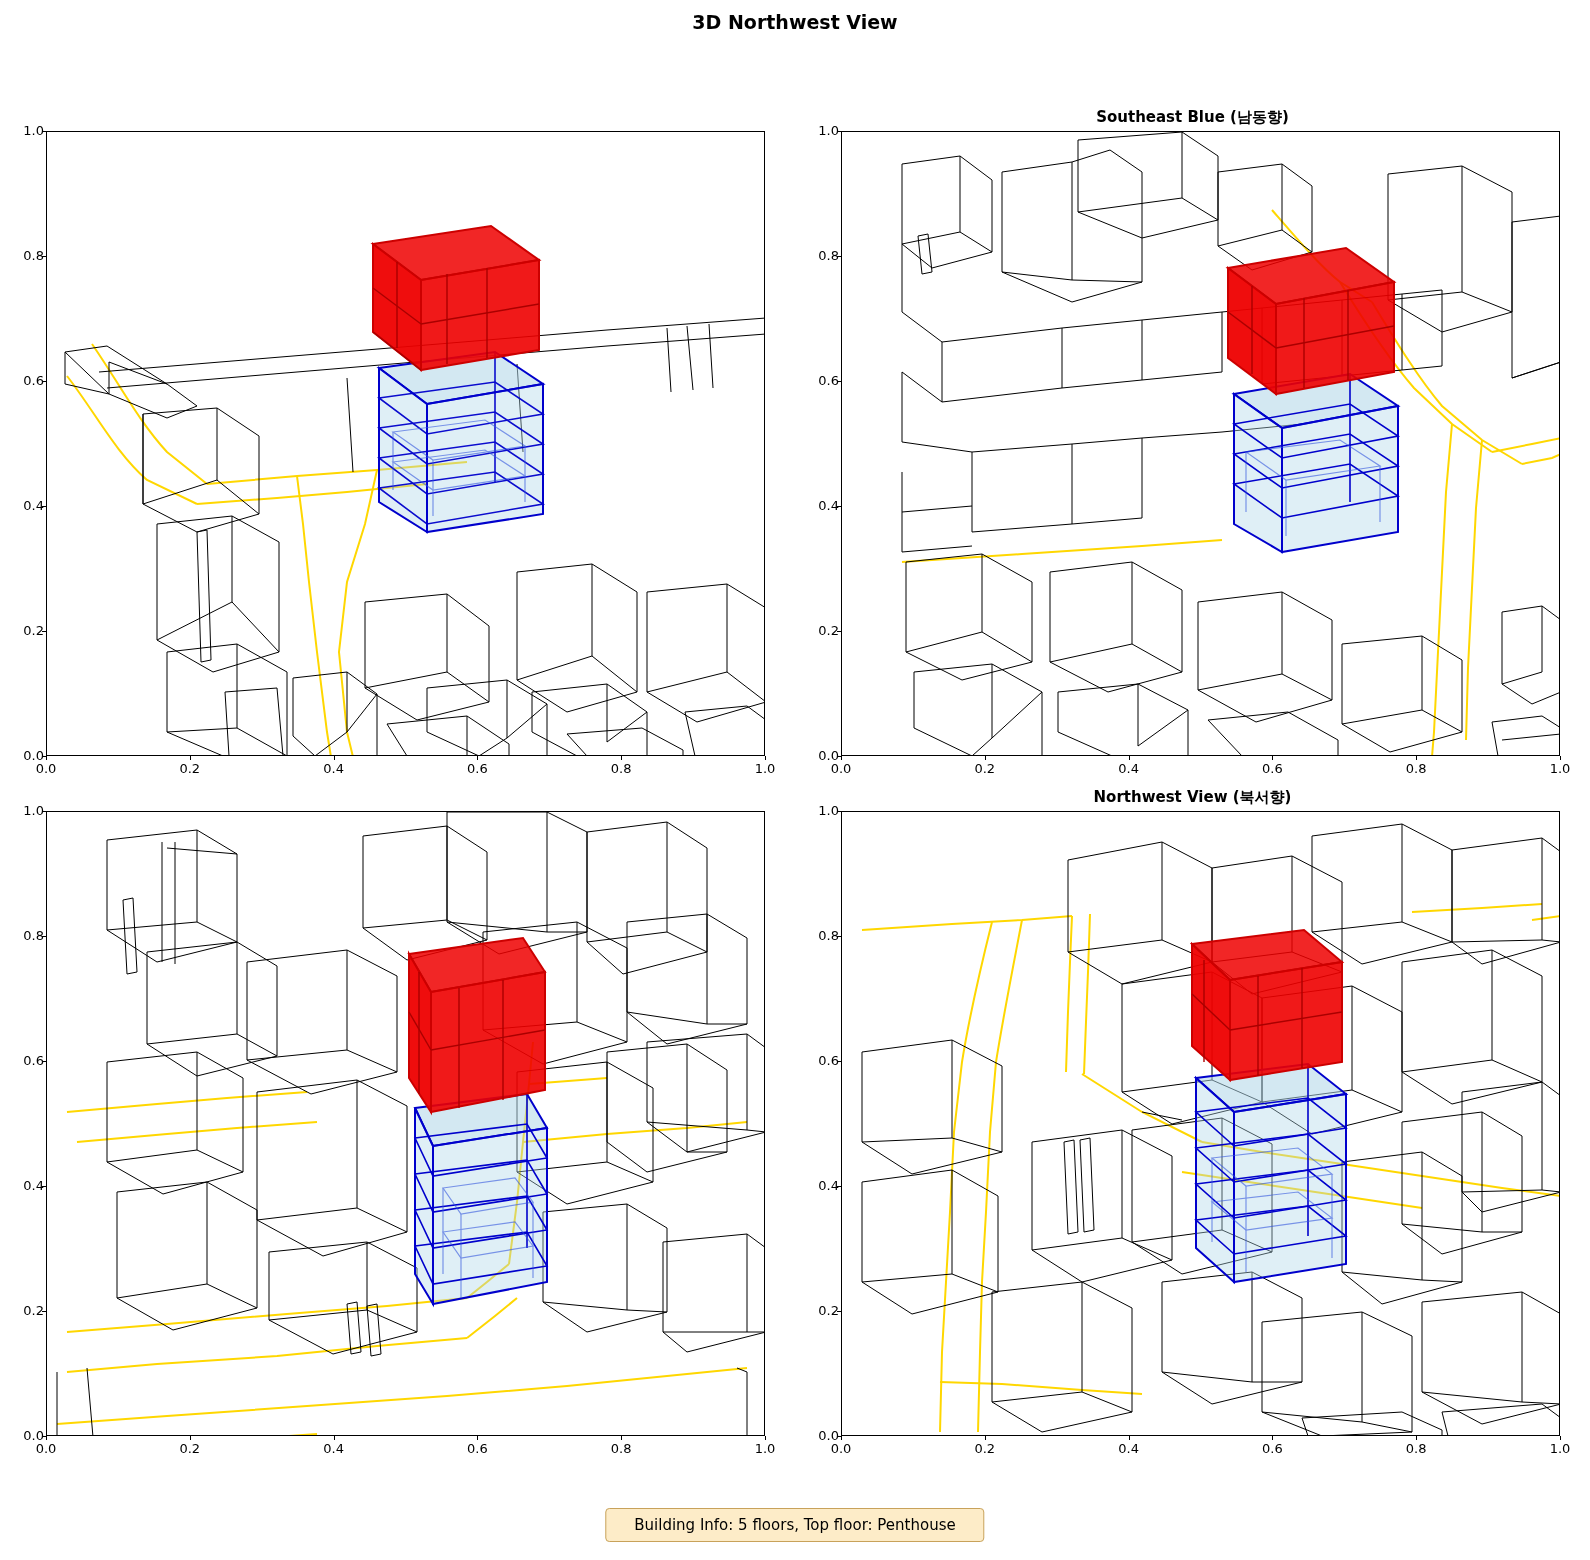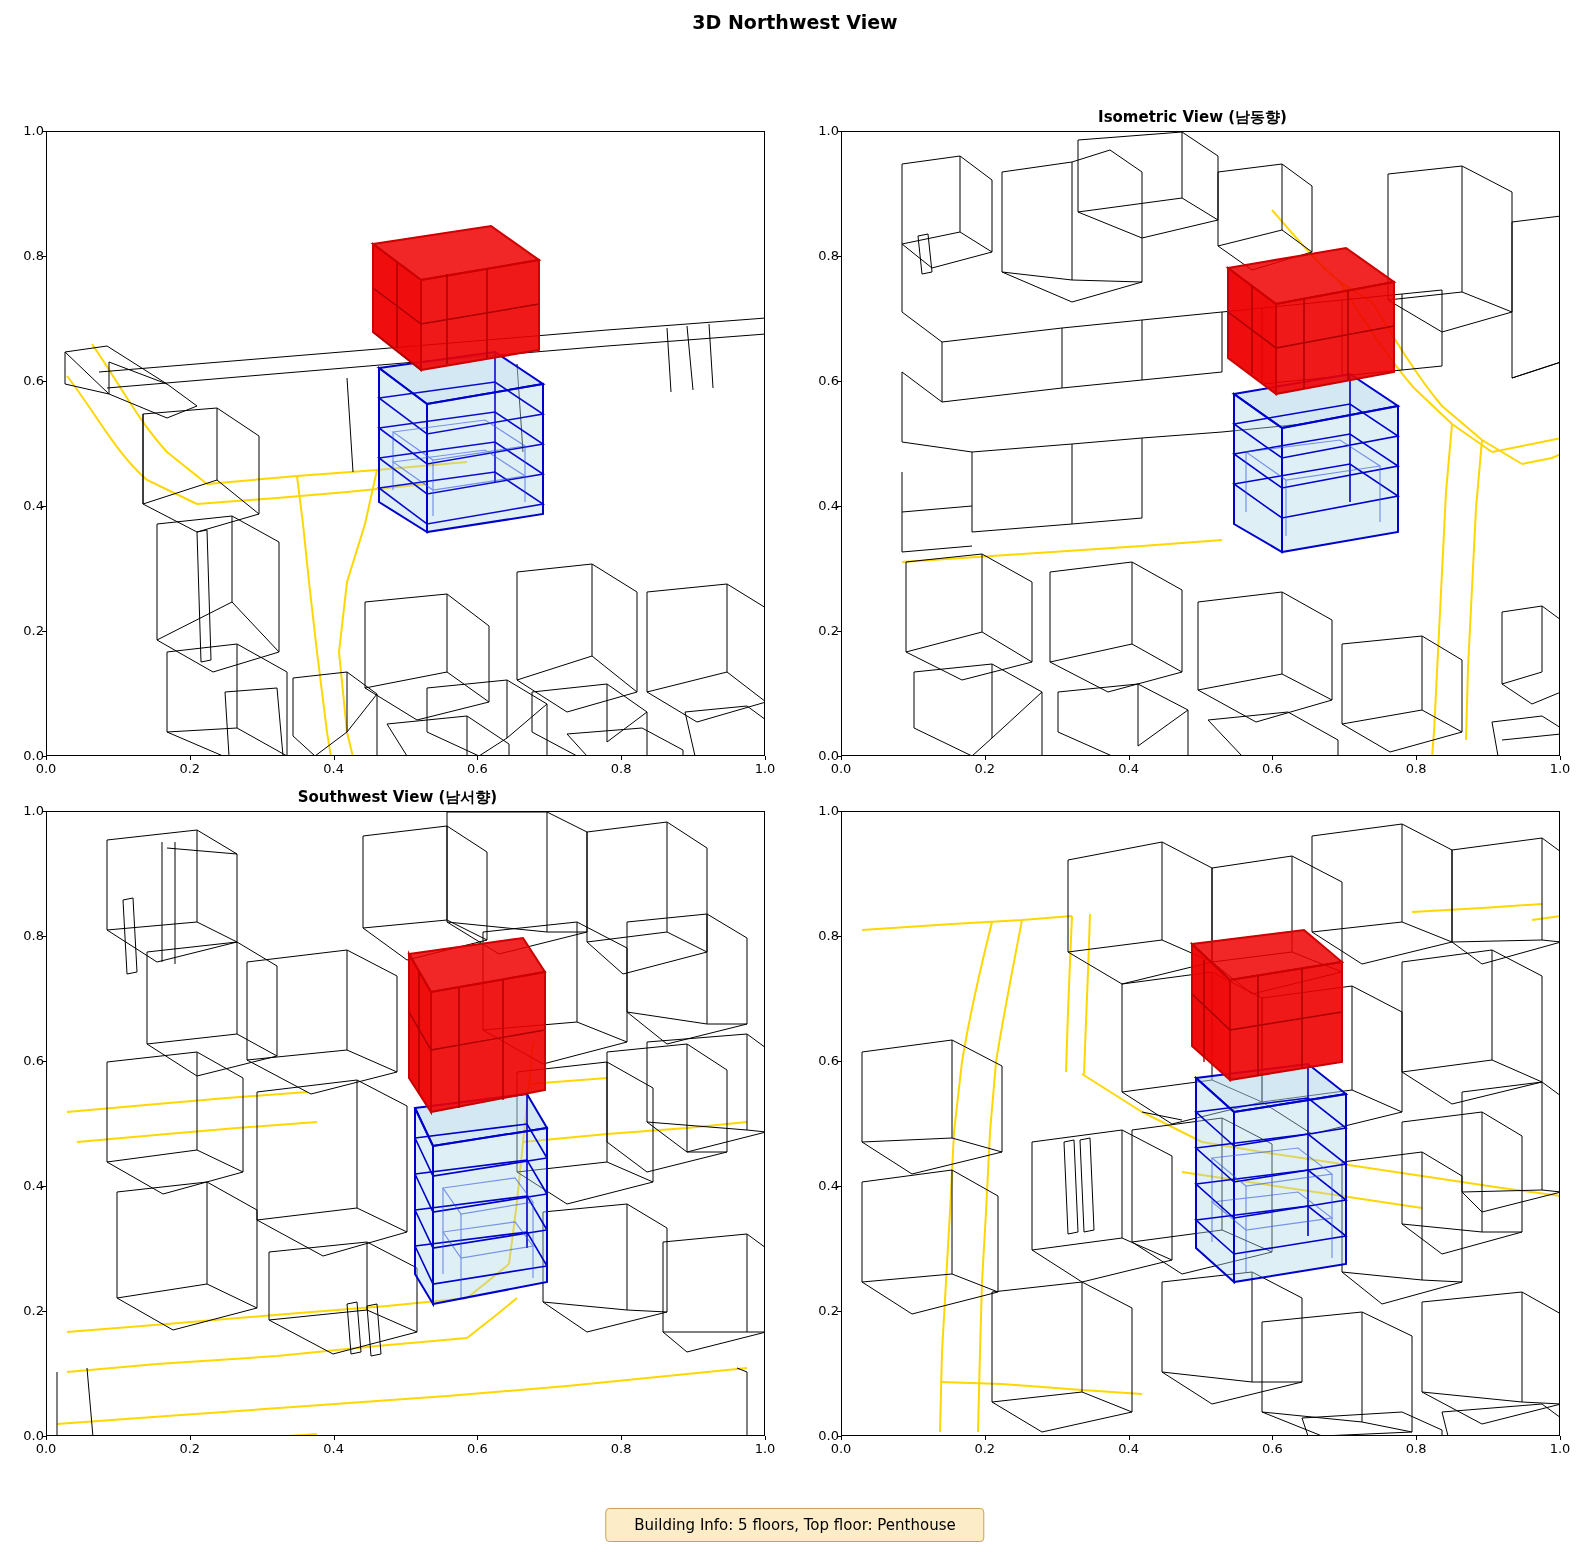--- a/index.html
+++ b/index.html
@@ -230,21 +230,21 @@
   <div class="tick-y" style="left:0px; top:651px;">0.0</div>
   <div class="tickmark-y" style="left:42px; top:26px;"></div>
   <div class="tickmark-y" style="left:42px; top:151px;"></div>
   <div class="tickmark-y" style="left:42px; top:276px;"></div>
   <div class="tickmark-y" style="left:42px; top:401px;"></div>
   <div class="tickmark-y" style="left:42px; top:526px;"></div>
   <div class="tickmark-y" style="left:42px; top:651px;"></div>
 </div>
 
 <div class="panel" style="left:795px; top:105px; width:795px; height:680px;">
-  <div class="panel-title" style="top:3px;">Isometric View (남동향)</div>
+  <div class="panel-title" style="top:3px;">Southeast Blue (남동향)</div>
 
   <div class="axes" style="left:46px; top:26px; width:719px; height:625px;">
     <svg width="719" height="625" viewBox="0 0 719 625">
       <g fill="none">
 
         <g stroke="#FFD700" stroke-width="2">
           <path d="M430 78 C 456 108, 478 134, 498 150 L 530 170"></path>
           <path d="M498 150 C 520 186, 546 226, 572 256 L 610 292 L 650 320"></path>
           <path d="M530 170 C 552 206, 576 246, 600 274 L 640 308 L 680 332"></path>
           <path d="M650 320 L 690 312 L 719 306"></path>
@@ -369,21 +369,20 @@
   <div class="tick-y" style="left:0px; top:651px;">0.0</div>
   <div class="tickmark-y" style="left:42px; top:26px;"></div>
   <div class="tickmark-y" style="left:42px; top:151px;"></div>
   <div class="tickmark-y" style="left:42px; top:276px;"></div>
   <div class="tickmark-y" style="left:42px; top:401px;"></div>
   <div class="tickmark-y" style="left:42px; top:526px;"></div>
   <div class="tickmark-y" style="left:42px; top:651px;"></div>
 </div>
 
 <div class="panel" style="left:0px; top:785px; width:795px; height:680px;">
-  <div class="panel-title" style="top:3px;">Southwest View (남서향)</div>
 
   <div class="axes" style="left:46px; top:26px; width:719px; height:625px;">
     <svg width="719" height="625" viewBox="0 0 719 625">
       <g fill="none">
 
         <g stroke="#FFD700" stroke-width="2">
           <path d="M20 520 L 120 512 L 240 502 L 340 494 L 420 486"></path>
           <path d="M20 560 L 110 552 L 230 544 L 330 534 L 420 526"></path>
           <path d="M420 486 L 440 470 L 462 452"></path>
           <path d="M420 526 L 448 504 L 470 486"></path>
@@ -518,20 +517,21 @@
   <div class="tick-y" style="left:0px; top:651px;">0.0</div>
   <div class="tickmark-y" style="left:42px; top:26px;"></div>
   <div class="tickmark-y" style="left:42px; top:151px;"></div>
   <div class="tickmark-y" style="left:42px; top:276px;"></div>
   <div class="tickmark-y" style="left:42px; top:401px;"></div>
   <div class="tickmark-y" style="left:42px; top:526px;"></div>
   <div class="tickmark-y" style="left:42px; top:651px;"></div>
 </div>
 
 <div class="panel" style="left:795px; top:785px; width:795px; height:680px;">
+  <div class="panel-title" style="top:3px;">Northwest View (북서향)</div>
 
   <div class="axes" style="left:46px; top:26px; width:719px; height:625px;">
     <svg width="719" height="625" viewBox="0 0 719 625">
       <g fill="none">
 
         <g stroke="#FFD700" stroke-width="2">
           <path d="M20 118 L 110 112 L 180 108 L 230 104"></path>
           <path d="M150 110 C 140 150, 128 200, 120 250 L 112 320 L 108 400 L 104 470 L 100 540 L 98 620"></path>
           <path d="M180 108 C 172 150, 162 200, 154 250 L 148 320 L 144 400 L 140 470 L 138 540 L 136 620"></path>
           <path d="M230 104 L 228 150 L 226 200 L 224 260"></path>

